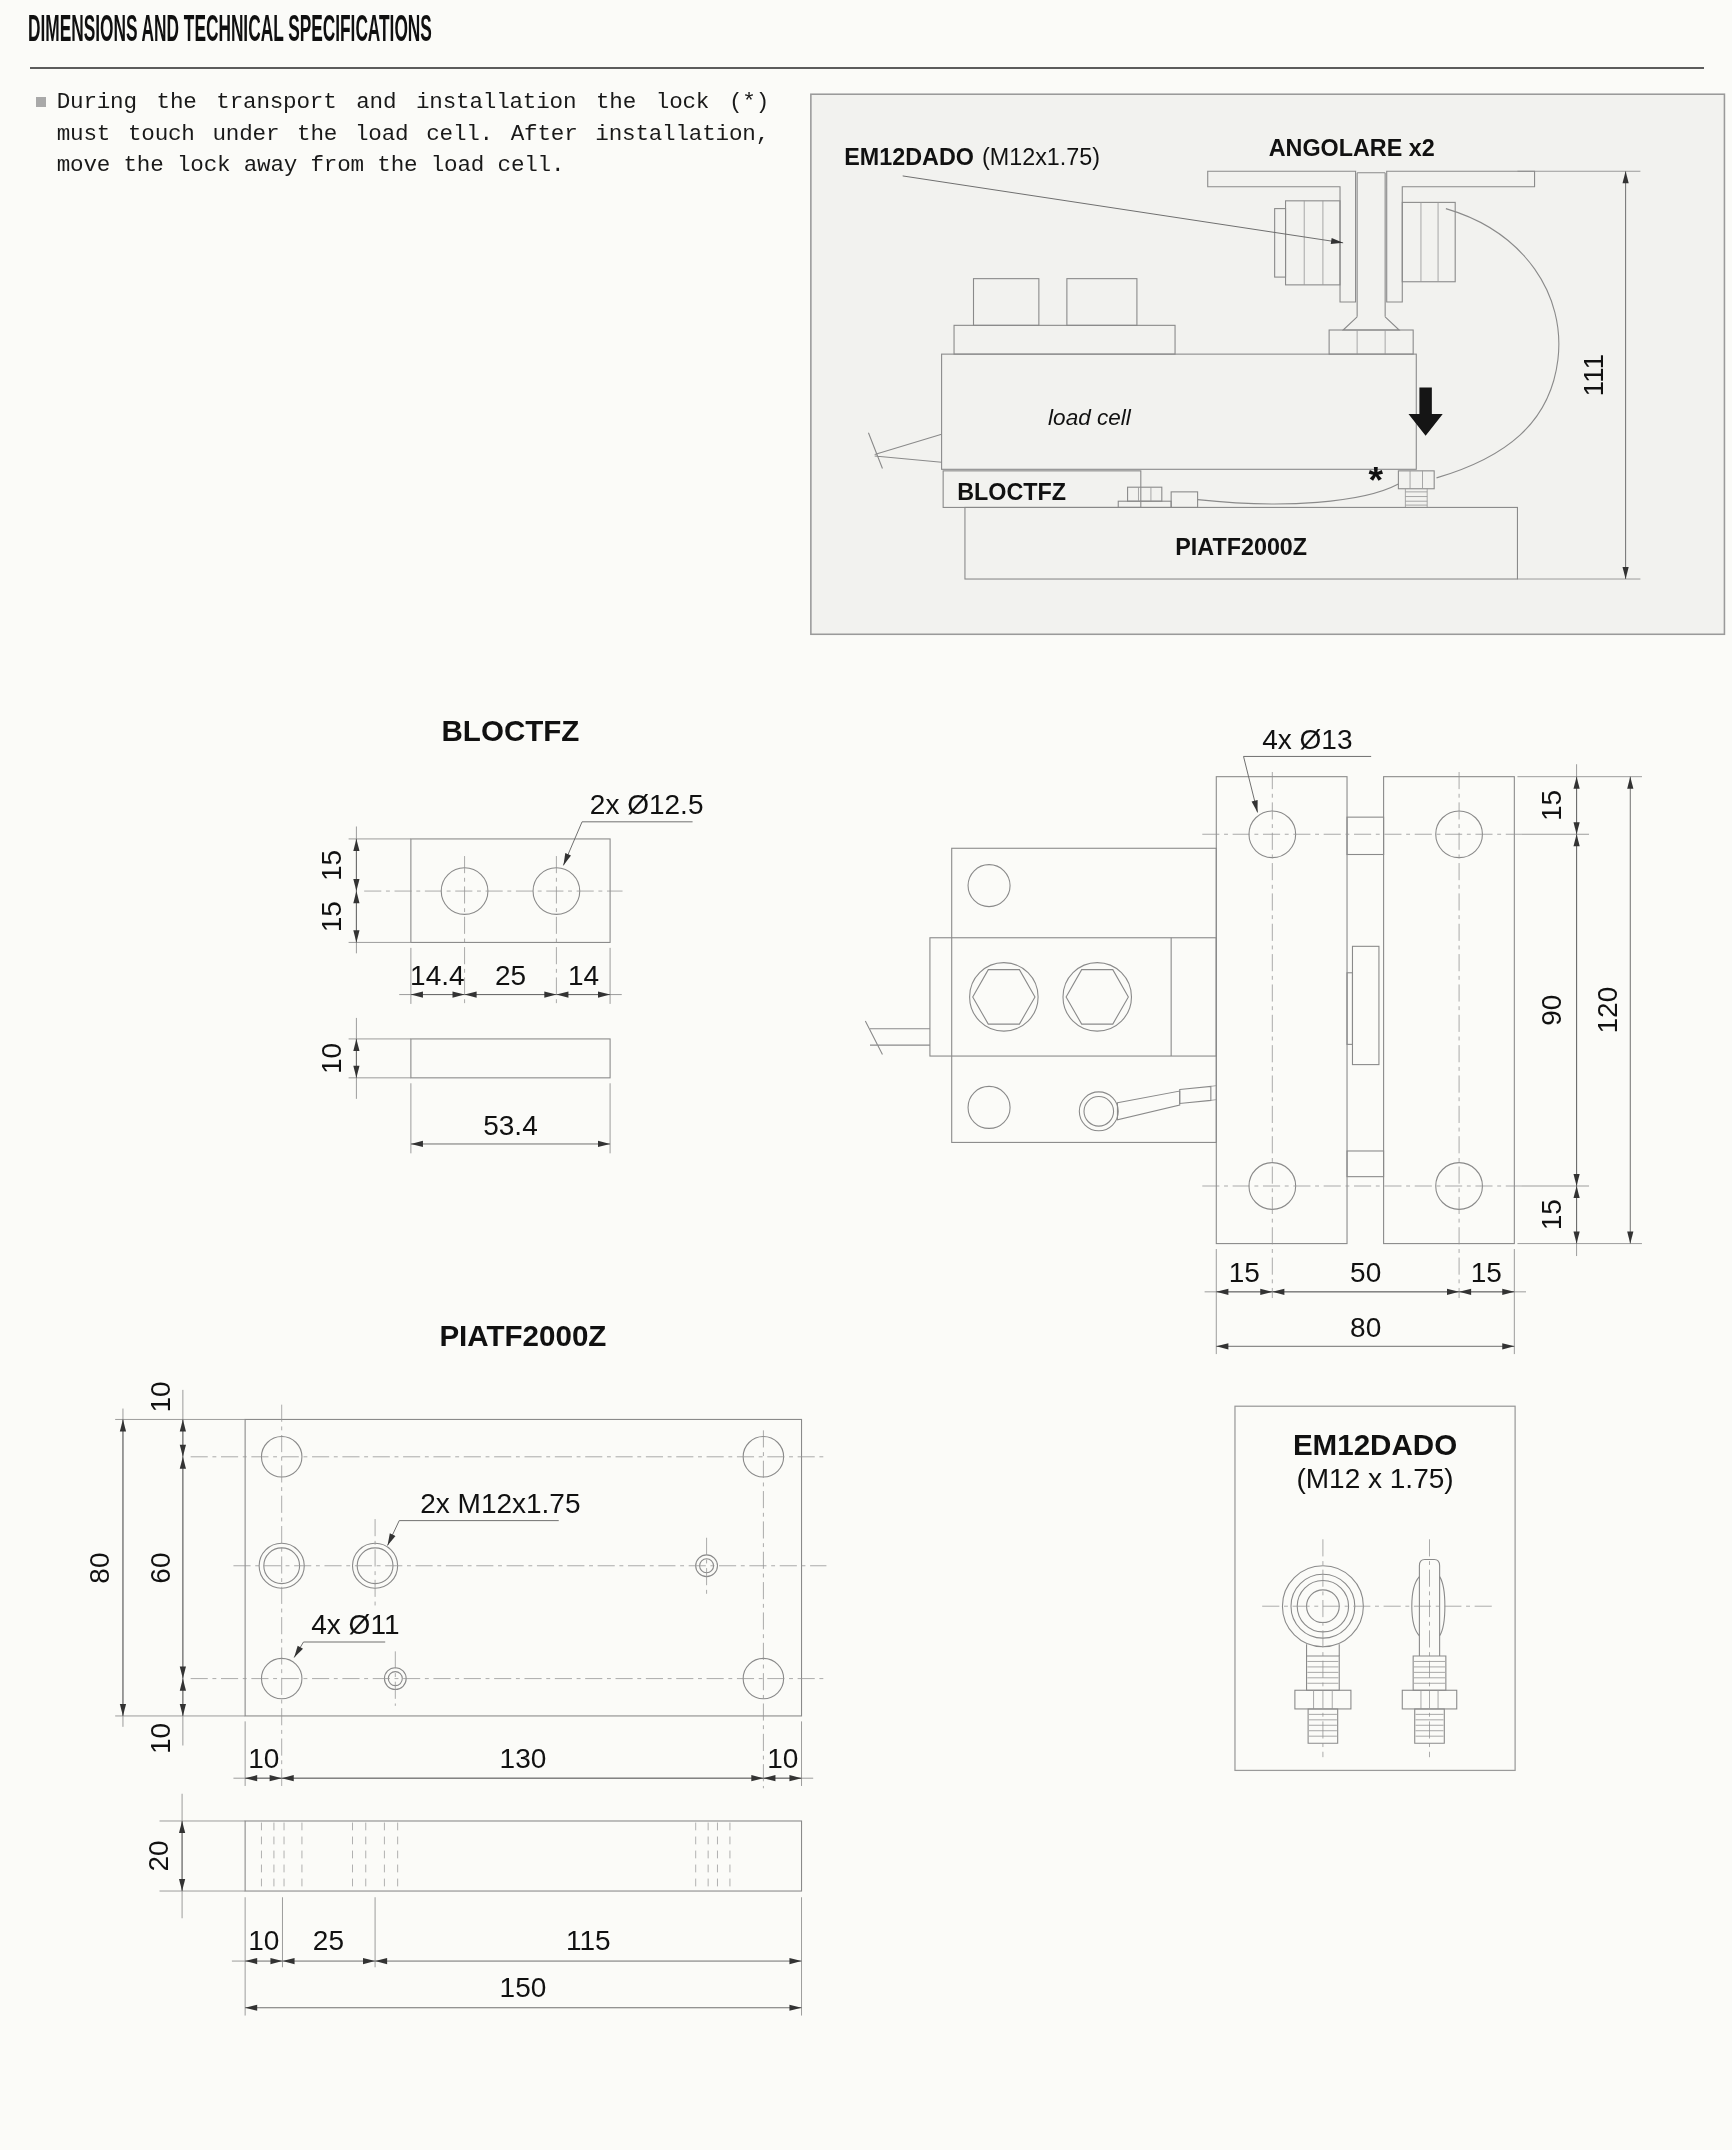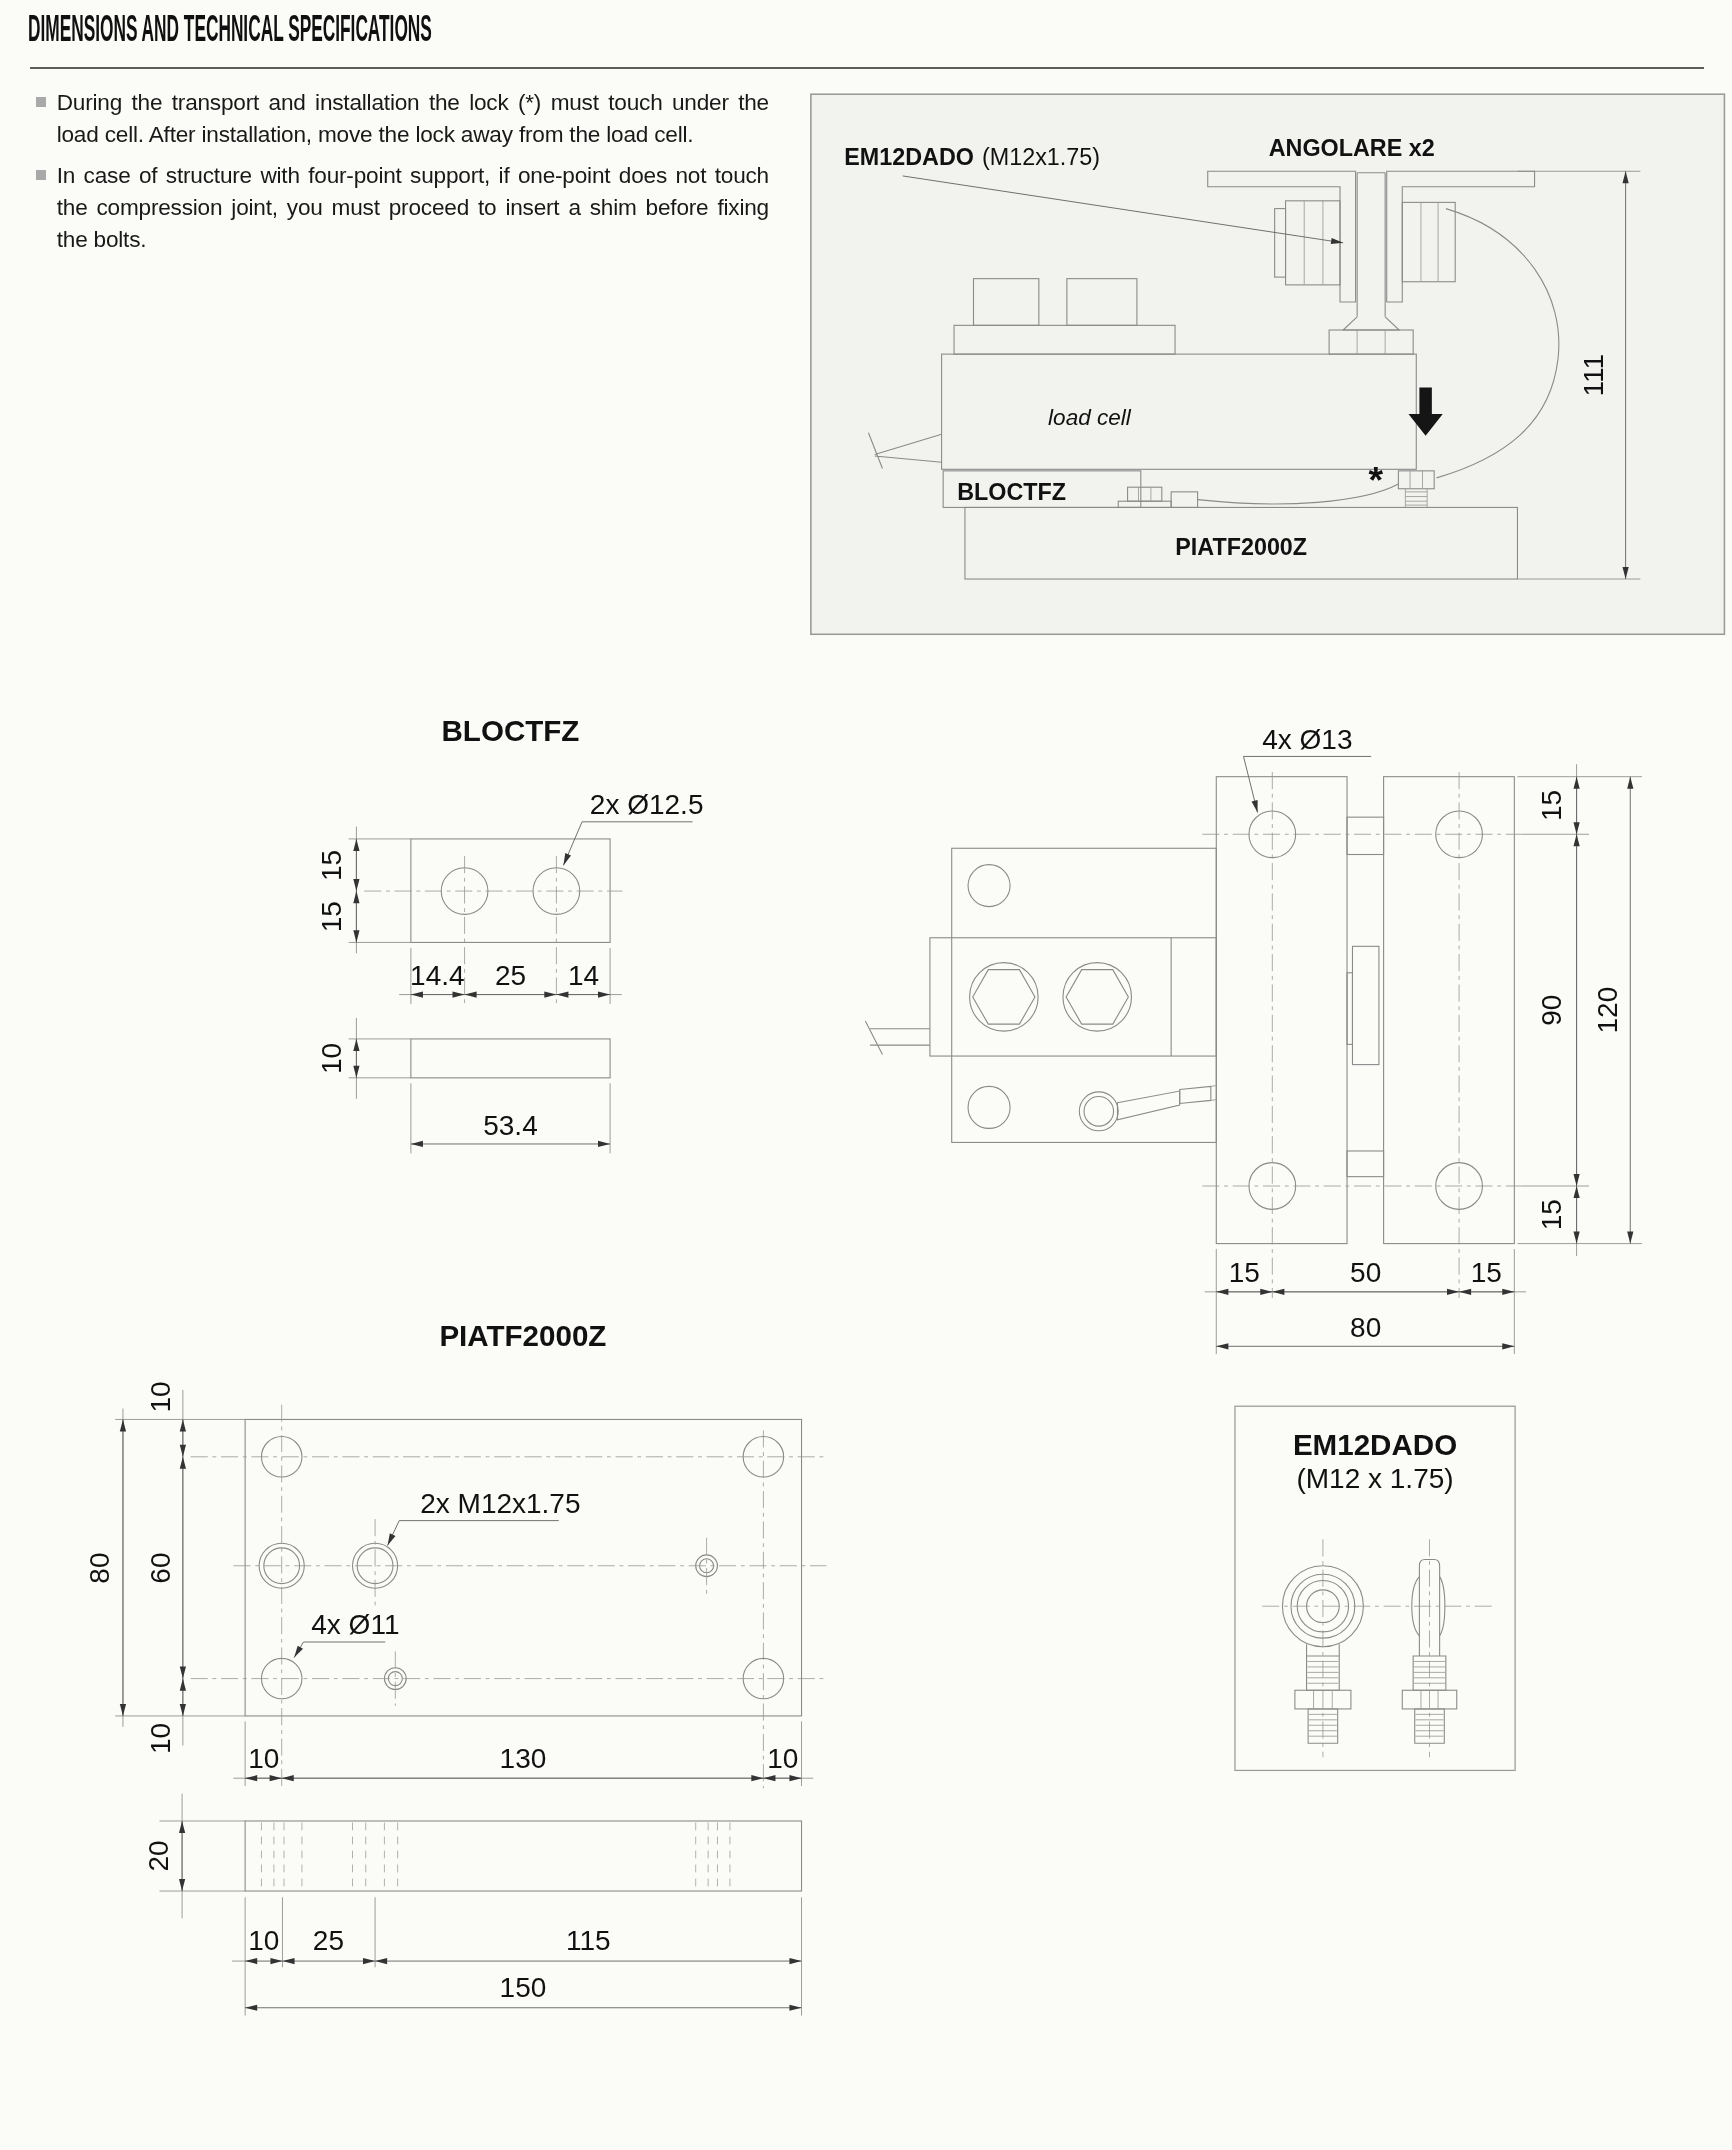--- a/index.html
+++ b/index.html
@@ -26,21 +26,21 @@
 
   
   .notes{position:absolute;left:31px;top:87px;width:738px;}
   .bullet{display:flex;margin-bottom:10px;}
   .bullet .mark{
     flex:0 0 10px;width:10px;height:10px;background:#a9a9a9;
     margin:10px 11px 0 4.7px;
   }
   .bullet .txt{
     flex:1;font-size:22.6px;line-height:1.40;text-align:justify;
-    color:#191919;letter-spacing:-0.2px;
+    color:#191919;letter-spacing:-0.2px;font-family:Liberation Mono, monospace;
   }
 
   
   .ln{stroke:#8a8a8a;stroke-width:1.4;fill:none;}
   .lnt{stroke:#9a9a9a;stroke-width:1.1;fill:none;}
   .ext{stroke:#8c8c8c;stroke-width:1.1;fill:none;}
   .dim{stroke:#666;stroke-width:1.2;fill:none;}
   .cl{stroke:#949494;stroke-width:1;fill:none;stroke-dasharray:22 6 5 6;}
   .hid{stroke:#9c9c9c;stroke-width:1;fill:none;stroke-dasharray:10 8;}
   .boxbg{fill:#f2f2ef;stroke:#9a9a9a;stroke-width:2;}
@@ -61,24 +61,20 @@
 <div class="page">
 
   <h1 class="hdr-title">DIMENSIONS AND TECHNICAL SPECIFICATIONS</h1>
   <div class="hdr-rule"></div>
 
   <div class="notes">
     <div class="bullet">
       <span class="mark"></span>
       <span class="txt">During the transport and installation the lock (*) must touch under the load cell. After installation, move the lock away from the load cell.</span>
     </div>
-    <div class="bullet">
-      <span class="mark"></span>
-      <span class="txt">In case of structure with four-point support, if one-point does not touch the compression joint, you must proceed to insert a shim before fixing the bolts.</span>
-    </div>
   </div>
 
   <svg width="1733" height="2151" viewBox="0 0 2227 2764">
     <defs>
       <marker id="arrE" markerUnits="userSpaceOnUse" markerWidth="17" markerHeight="10" refX="16" refY="5" orient="auto">
         <path d="M0.5,1 L16,5 L0.5,9 Z" fill="#333"></path>
       </marker>
       <marker id="arrS" markerUnits="userSpaceOnUse" markerWidth="17" markerHeight="10" refX="16" refY="5" orient="auto-start-reverse">
         <path d="M0.5,1 L16,5 L0.5,9 Z" fill="#333"></path>
       </marker>

